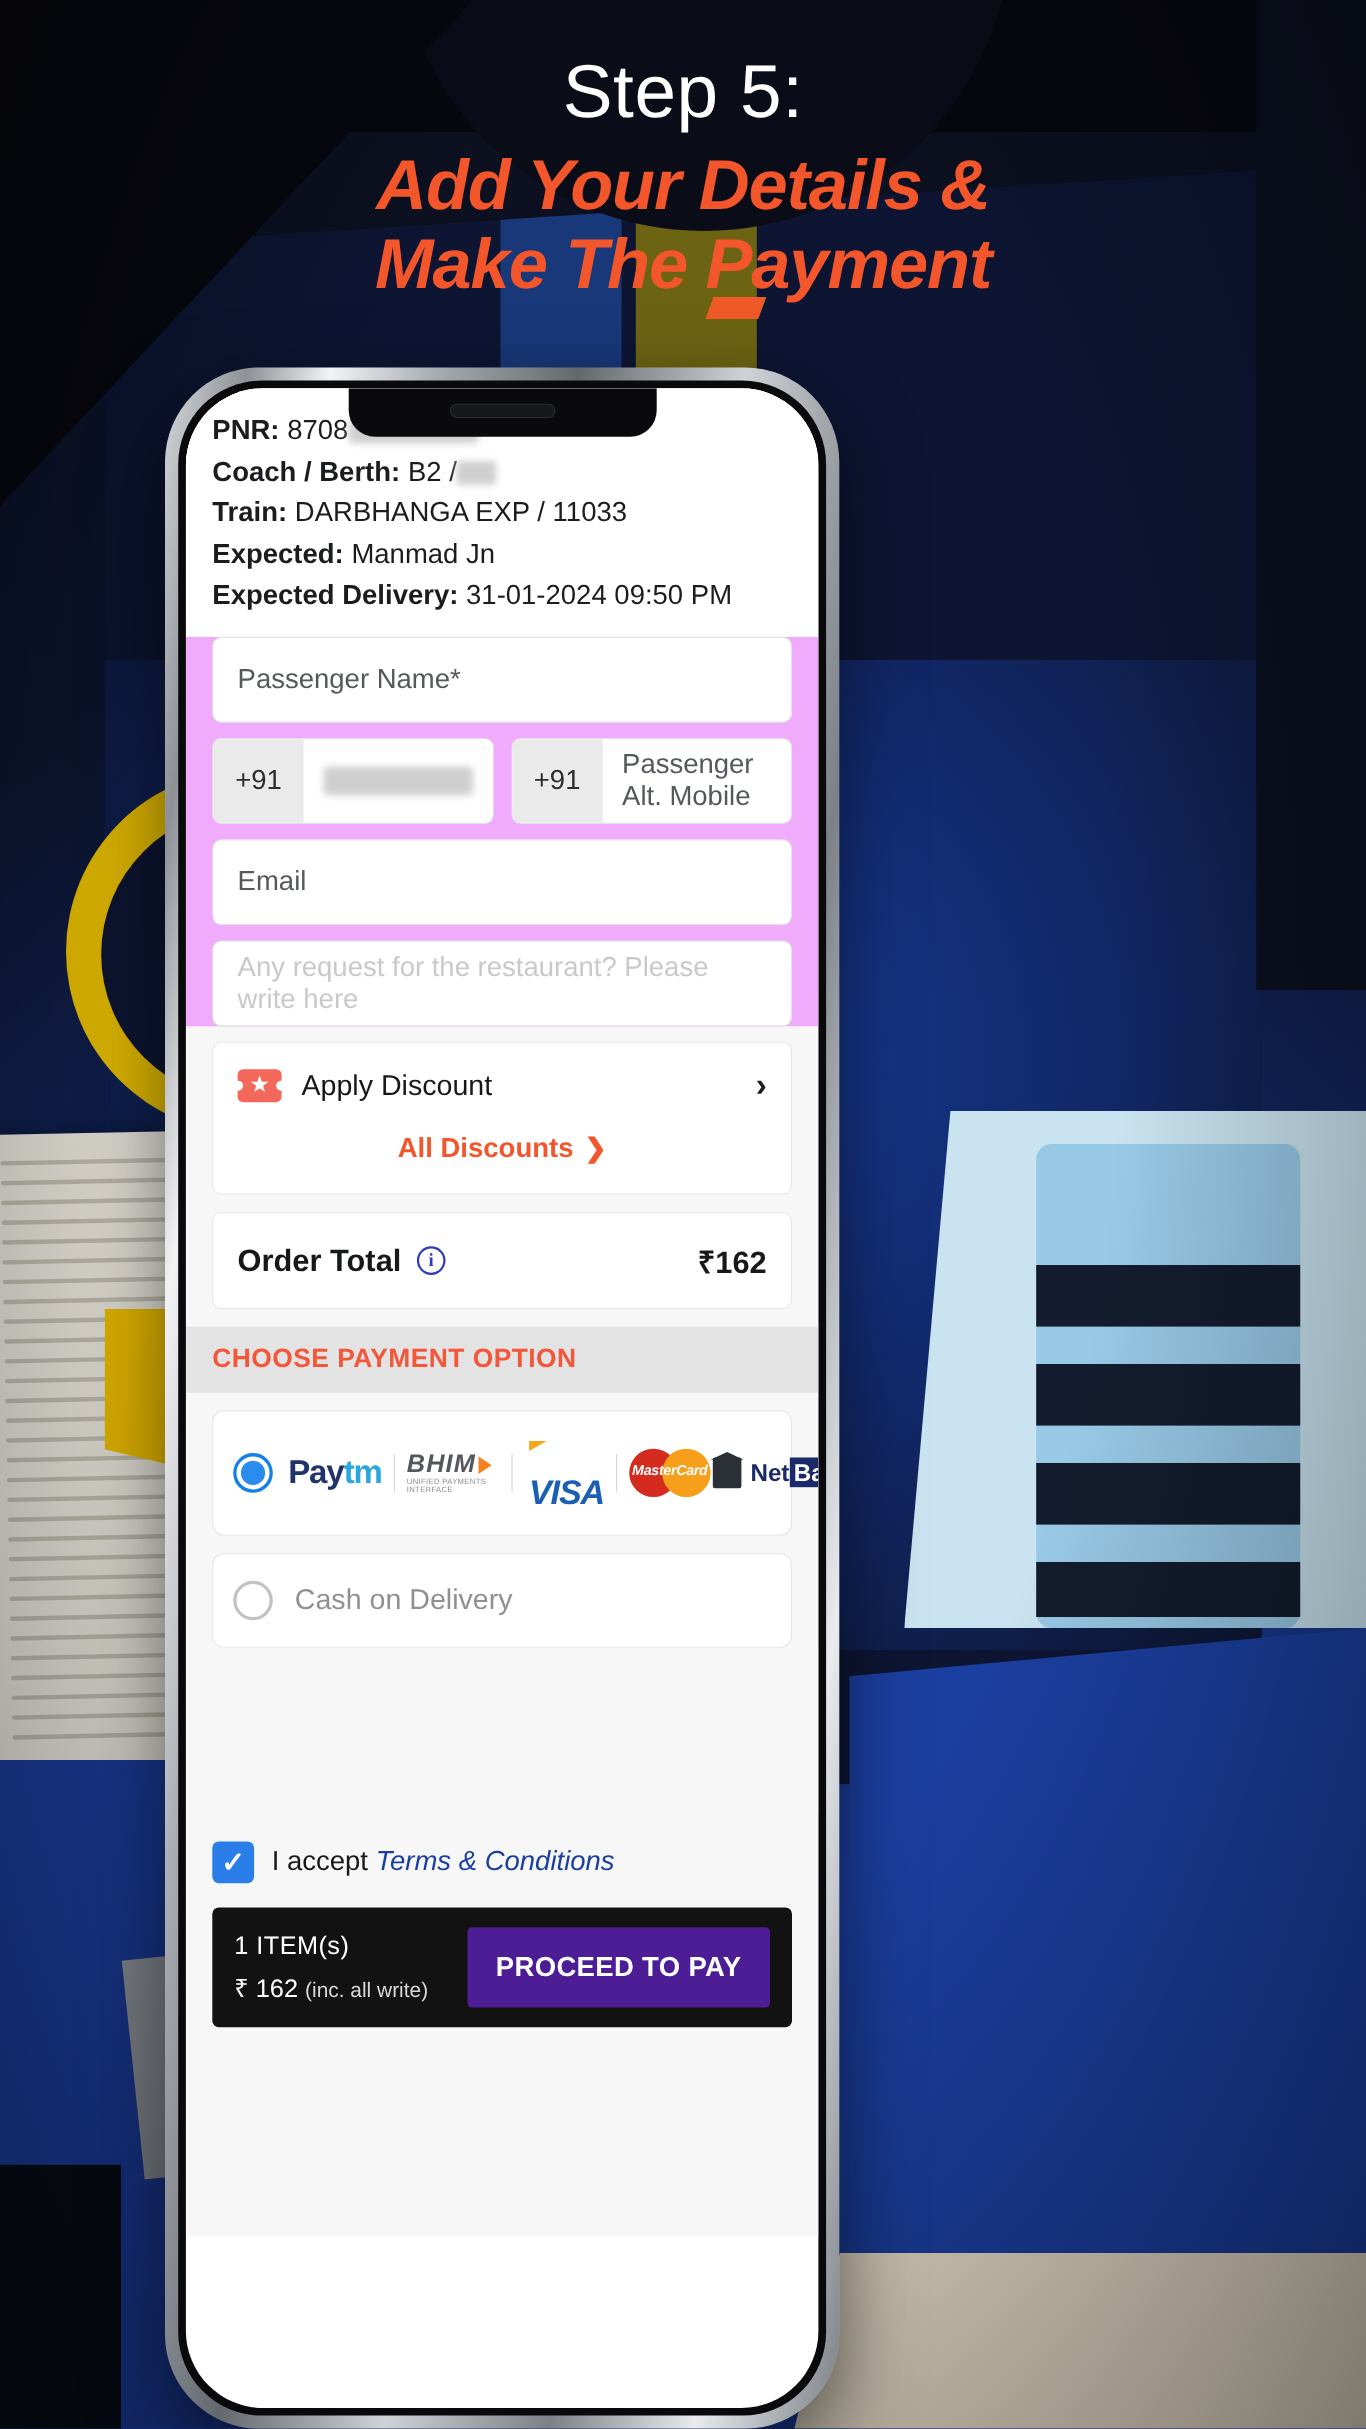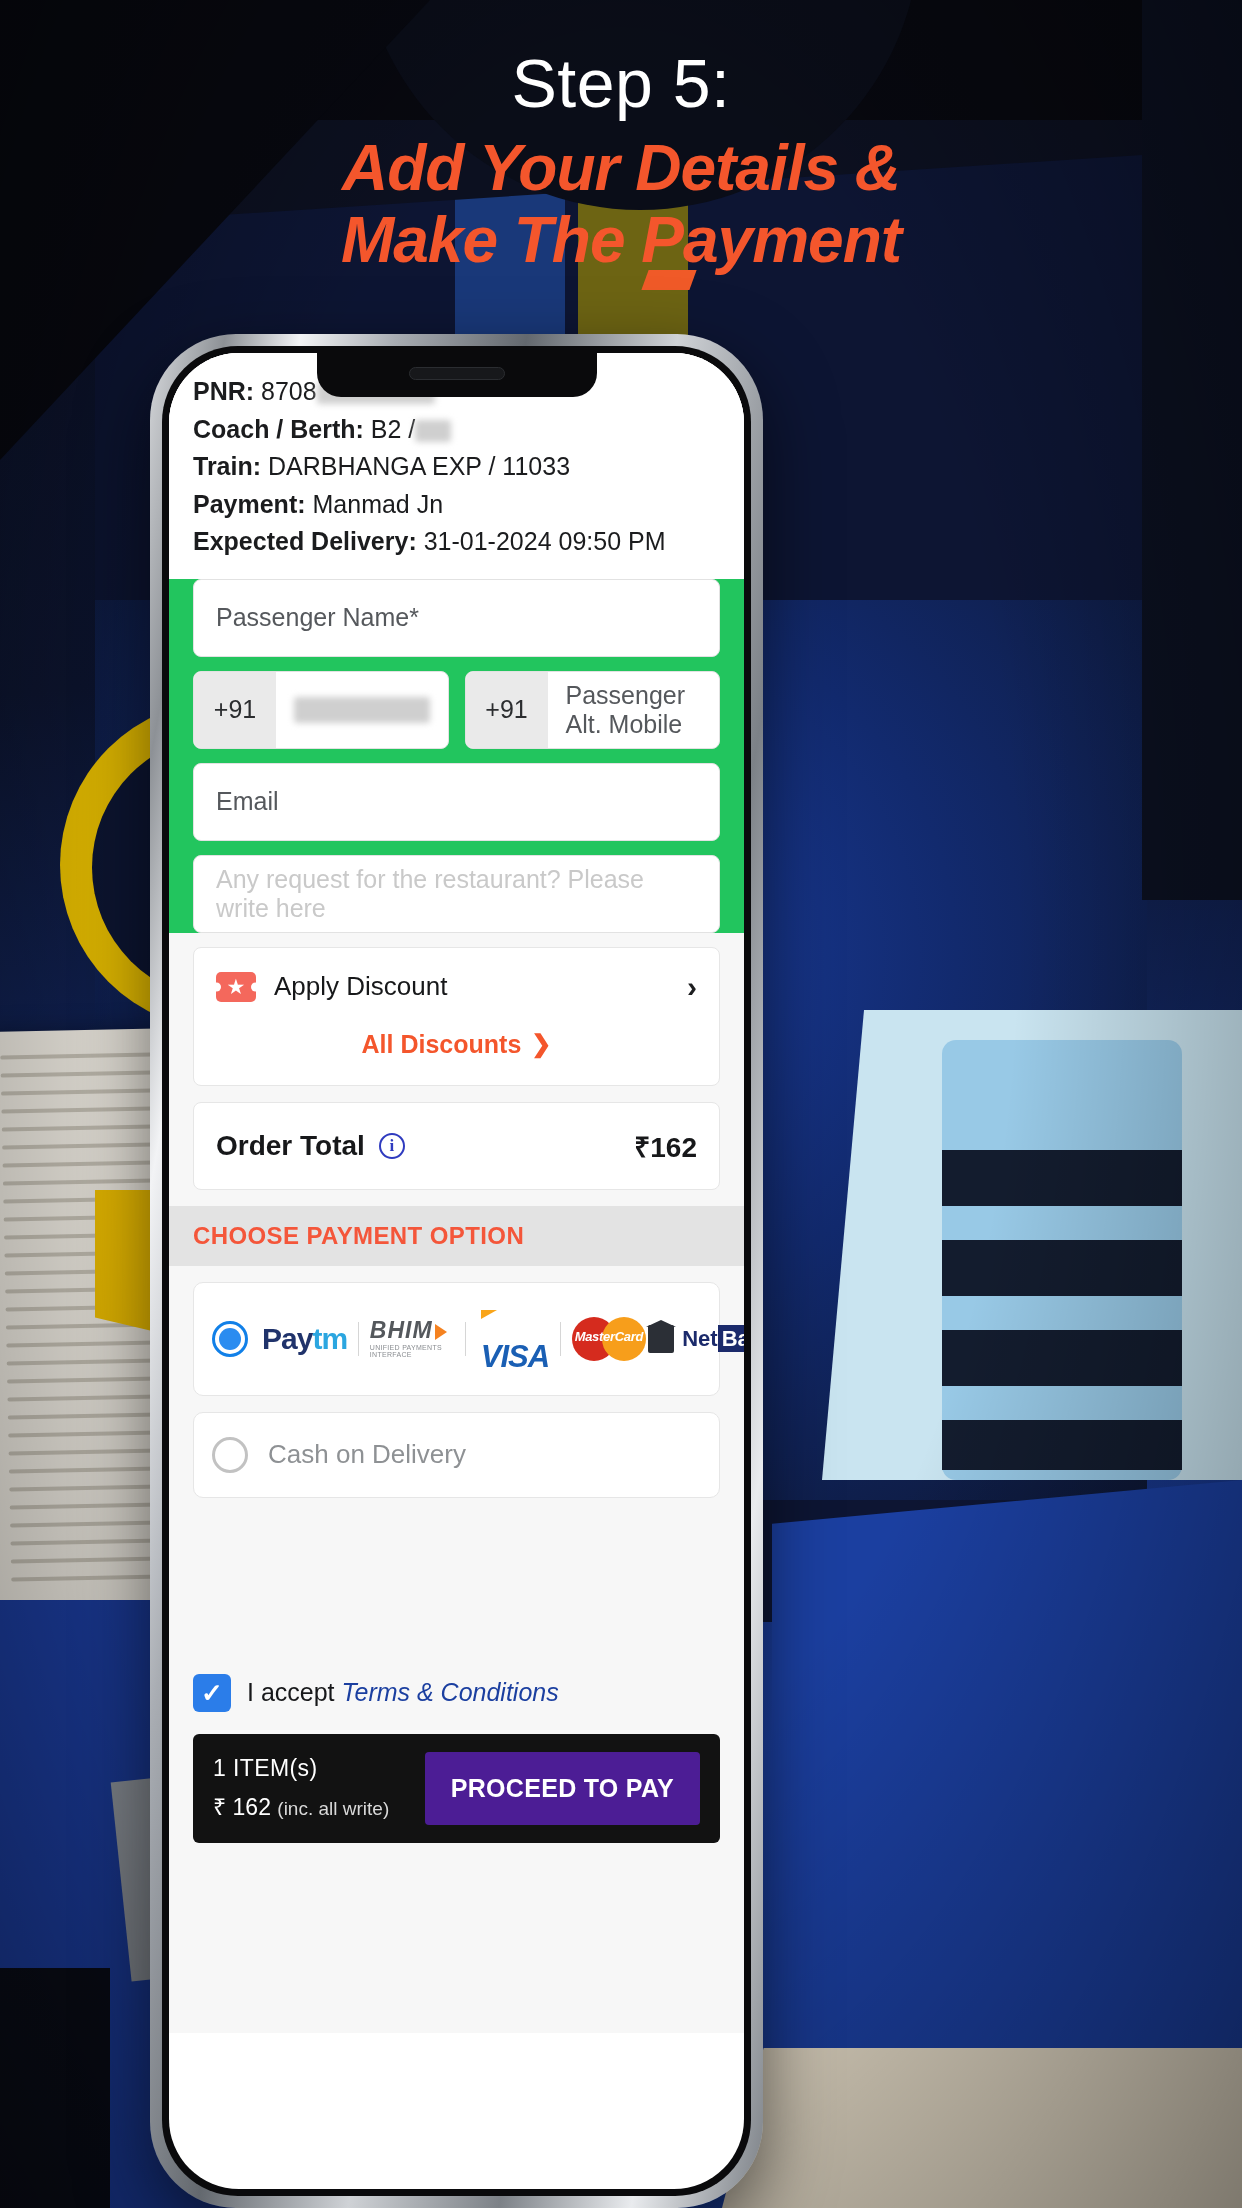--- a/index.html
+++ b/index.html
@@ -206,21 +206,21 @@
   }
   .info-line b { font-weight:bold; }
   .redact {
     display:inline-block;
     background:#cfcfcf; color:#b9b9b9;
     filter: blur(3.2px);
     border-radius:3px;
     vertical-align:middle;
   }
 
-  .field-wrap { background:#22c55e; padding:0 24px; }
+  .field-wrap { background:#f0abfc; padding:0 24px; }
   .field {
     border:1px solid #e2e2e2; border-radius:8px;
     height:78px; display:flex; align-items:center;
     padding:0 22px; font-size:25px; color:#55585c;
     background:#fff; margin-bottom:14px;
   }
   .field.placeholder-light { color:#c9c9c9; }
   .row-two { display:flex; gap:16px; margin-bottom:14px; }
   .mob-group {
     display:flex; flex:1; border:1px solid #e2e2e2; border-radius:8px;
@@ -485,21 +485,21 @@
         </div>
         <div class="info-line">
           <b>Coach / Berth:</b>
           <span>B2 /</span><span class="redact" style="width:36px;height:22px;"></span>
         </div>
         <div class="info-line">
           <b>Train:</b>
           <span>DARBHANGA EXP / 11033</span>
         </div>
         <div class="info-line">
-          <b>Payment:</b>
+          <b>Expected:</b>
           <span>Manmad Jn</span>
         </div>
         <div class="info-line">
           <b>Expected Delivery:</b>
           <span>31-01-2024 09:50 PM</span>
         </div>
       </div>
 
       <div class="field-wrap">
         <div class="field">Passenger Name*</div>

